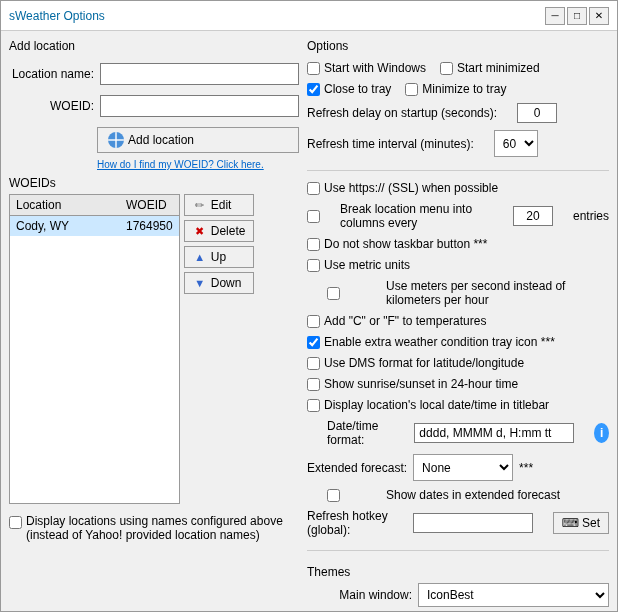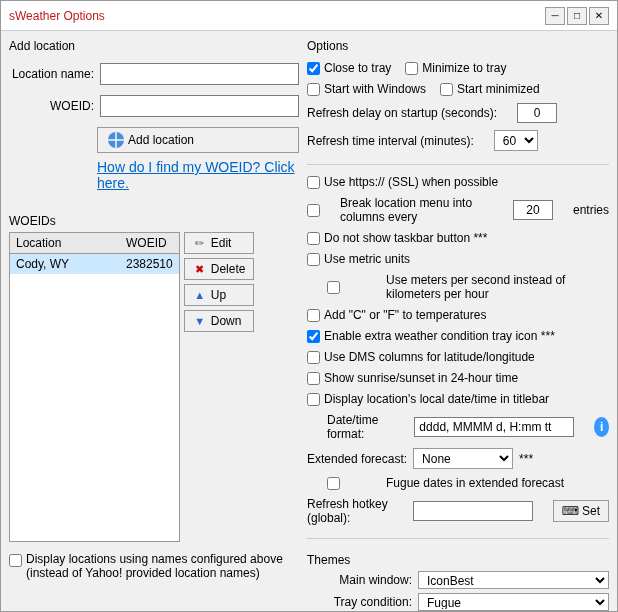--- a/index.html
+++ b/index.html
@@ -25,21 +25,21 @@
       background: #fff;
       padding: 6px 8px;
       display: flex;
       align-items: center;
       justify-content: space-between;
       border-bottom: 1px solid #ccc;
       height: 30px;
     }
     .titlebar-title {
       font-size: 12px;
-      color: #b91c1c;
+      color: #0369a1;
     }
     .titlebar-controls {
       display: flex;
       gap: 2px;
     }
     .titlebar-btn {
       width: 20px;
       height: 18px;
       background: #f0f0f0;
       border: 1px solid #999;
@@ -129,26 +129,26 @@
       width: 2px;
       height: 100%;
       background: rgba(255,255,255,0.7);
       left: 50%;
       transform: translateX(-50%);
     }
     .help-link {
       color: #0066cc;
       text-decoration: underline;
       cursor: pointer;
-      font-size: 14px;
+      font-size: 10px;
       margin-left: 88px;
       display: block;
     }
     .woeid-group {
-      margin-top: 17px;
+      margin-top: 0;
     }
     .woeid-header {
       font-size: 12px;
       margin-bottom: 4px;
     }
     .woeid-table-container {
       border: 1px solid #999;
       background: #fff;
       height: 310px;
       display: flex;
@@ -254,21 +254,21 @@
     .divider {
       height: 1px;
       background: #ccc;
       margin: 6px 0;
     }
     .indent {
       margin-left: 20px;
       gap: 46px;
     }
     .dropdown {
-      height: 21px;
+      height: 27px;
       border: 1px solid #999;
       background: #fff;
       font-size: 12px;
       padding: 1px 4px;
     }
     .date-format-input {
       width: 160px;
       height: 20px;
       border: 1px solid #7a7a7a;
       background: #fff;
@@ -323,21 +323,21 @@
       gap: 6px;
       margin-bottom: 4px;
     }
     .theme-label {
       width: 105px;
       text-align: right;
       font-size: 12px;
     }
     .theme-dropdown {
       flex: 1;
-      height: 18px;
+      height: 24px;
       border: 1px solid #999;
       background: #fff;
       font-size: 12px;
       padding: 1px 4px;
     }
     select {
       appearance: auto;
     }
   </style>
 </head>
@@ -378,21 +378,21 @@
       <div class="woeid-group">
         <div class="woeid-header">WOEIDs</div>
         <div class="table-with-btns">
           <div class="woeid-table-container">
             <div class="woeid-table-header">
               <span class="woeid-col-loc">Location</span>
               <span class="woeid-col-id">WOEID</span>
             </div>
             <div class="woeid-row">
               <span class="woeid-col-loc">Cody, WY</span>
-              <span class="woeid-col-id">2382510</span>
+              <span class="woeid-col-id">1764950</span>
             </div>
           </div>
           <div class="side-buttons">
             <button class="side-btn">
               <span class="btn-icon pencil-icon">✏</span>
               <span>Edit</span>
             </button>
             <button class="side-btn">
               <span class="btn-icon delete-icon">✖</span>
               <span>Delete</span>
@@ -413,37 +413,37 @@
         <input type="checkbox" style="">
         <span>Display locations using names configured above<br>(instead of Yahoo! provided location names)</span>
       </div>
     </div>
 
     <div class="right-panel">
       <div class="group-label">Options</div>
 
       <div class="two-col-checkboxes">
         <div class="checkbox-row">
+          <input type="checkbox" style="">
+          <span>Start with Windows</span>
+        </div>
+        <div class="checkbox-row" style="margin-left:10px;">
+          <input type="checkbox" style="">
+          <span>Start minimized</span>
+        </div>
+      </div>
+
+      <div class="two-col-checkboxes">
+        <div class="checkbox-row">
           <input type="checkbox" checked="" style="">
           <span>Close to tray</span>
         </div>
         <div class="checkbox-row" style="margin-left:10px;">
           <input type="checkbox" style="">
           <span>Minimize to tray</span>
-        </div>
-      </div>
-
-      <div class="two-col-checkboxes">
-        <div class="checkbox-row">
-          <input type="checkbox" style="">
-          <span>Start with Windows</span>
-        </div>
-        <div class="checkbox-row" style="margin-left:10px;">
-          <input type="checkbox" style="">
-          <span>Start minimized</span>
         </div>
       </div>
 
       <div class="inline-row">
         <span>Refresh delay on startup (seconds):</span>
         <input type="text" class="small-input" value="0" style="">
       </div>
 
       <div class="inline-row">
         <span>Refresh time interval (minutes):</span>
@@ -489,21 +489,21 @@
         <span>Add "C" or "F" to temperatures</span>
       </div>
 
       <div class="checkbox-row">
         <input type="checkbox" checked="" style="">
         <span>Enable extra weather condition tray icon ***</span>
       </div>
 
       <div class="checkbox-row">
         <input type="checkbox" style="">
-        <span>Use DMS columns for latitude/longitude</span>
+        <span>Use DMS format for latitude/longitude</span>
       </div>
 
       <div class="checkbox-row">
         <input type="checkbox" style="">
         <span>Show sunrise/sunset in 24-hour time</span>
       </div>
 
       <div class="checkbox-row">
         <input type="checkbox" style="">
         <span>Display location's local date/time in titlebar</span>
@@ -520,21 +520,21 @@
       <div class="extended-row">
         <span>Extended forecast:</span>
         <select class="dropdown" style="width:100px;">
           <option>None</option>
         </select>
         <span>***</span>
       </div>
 
       <div class="checkbox-row indent">
         <input type="checkbox" style="">
-        <span>Fugue dates in extended forecast</span>
+        <span>Show dates in extended forecast</span>
       </div>
 
       <div class="inline-row">
         <span>Refresh hotkey (global):</span>
         <input type="text" class="hotkey-input" style="">
         <button class="set-btn">
           <span>⌨</span>
           <span>Set</span>
         </button>
       </div>

